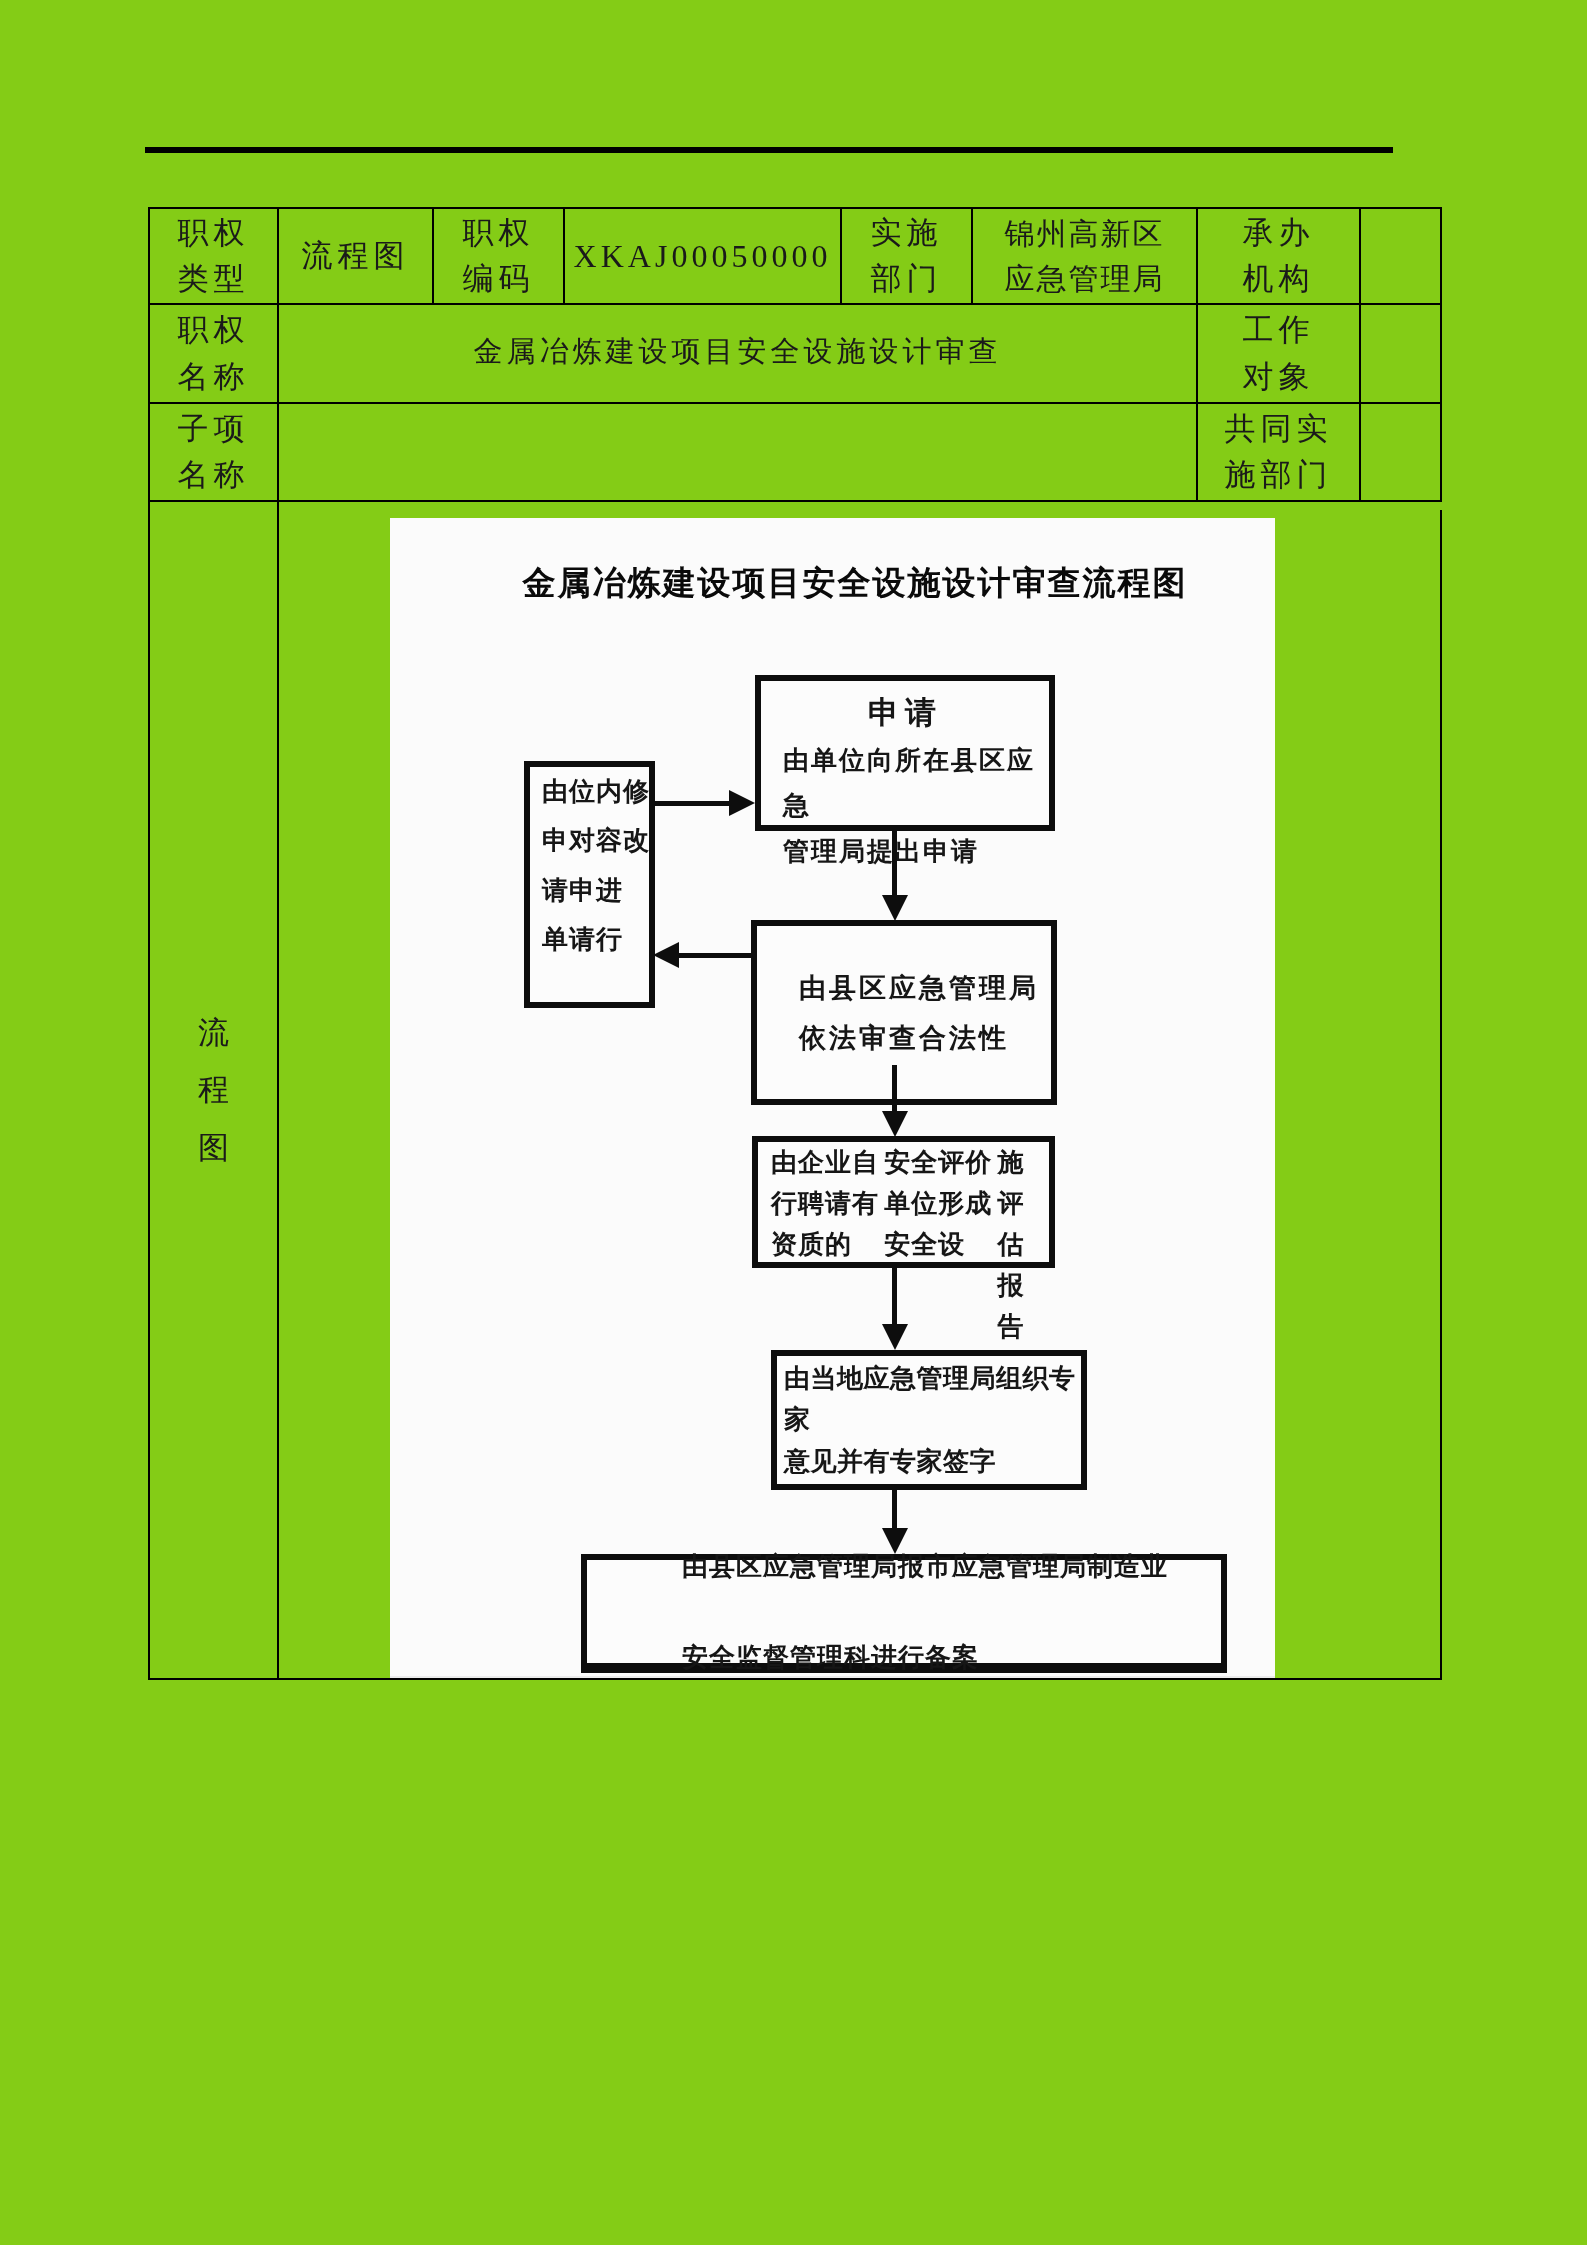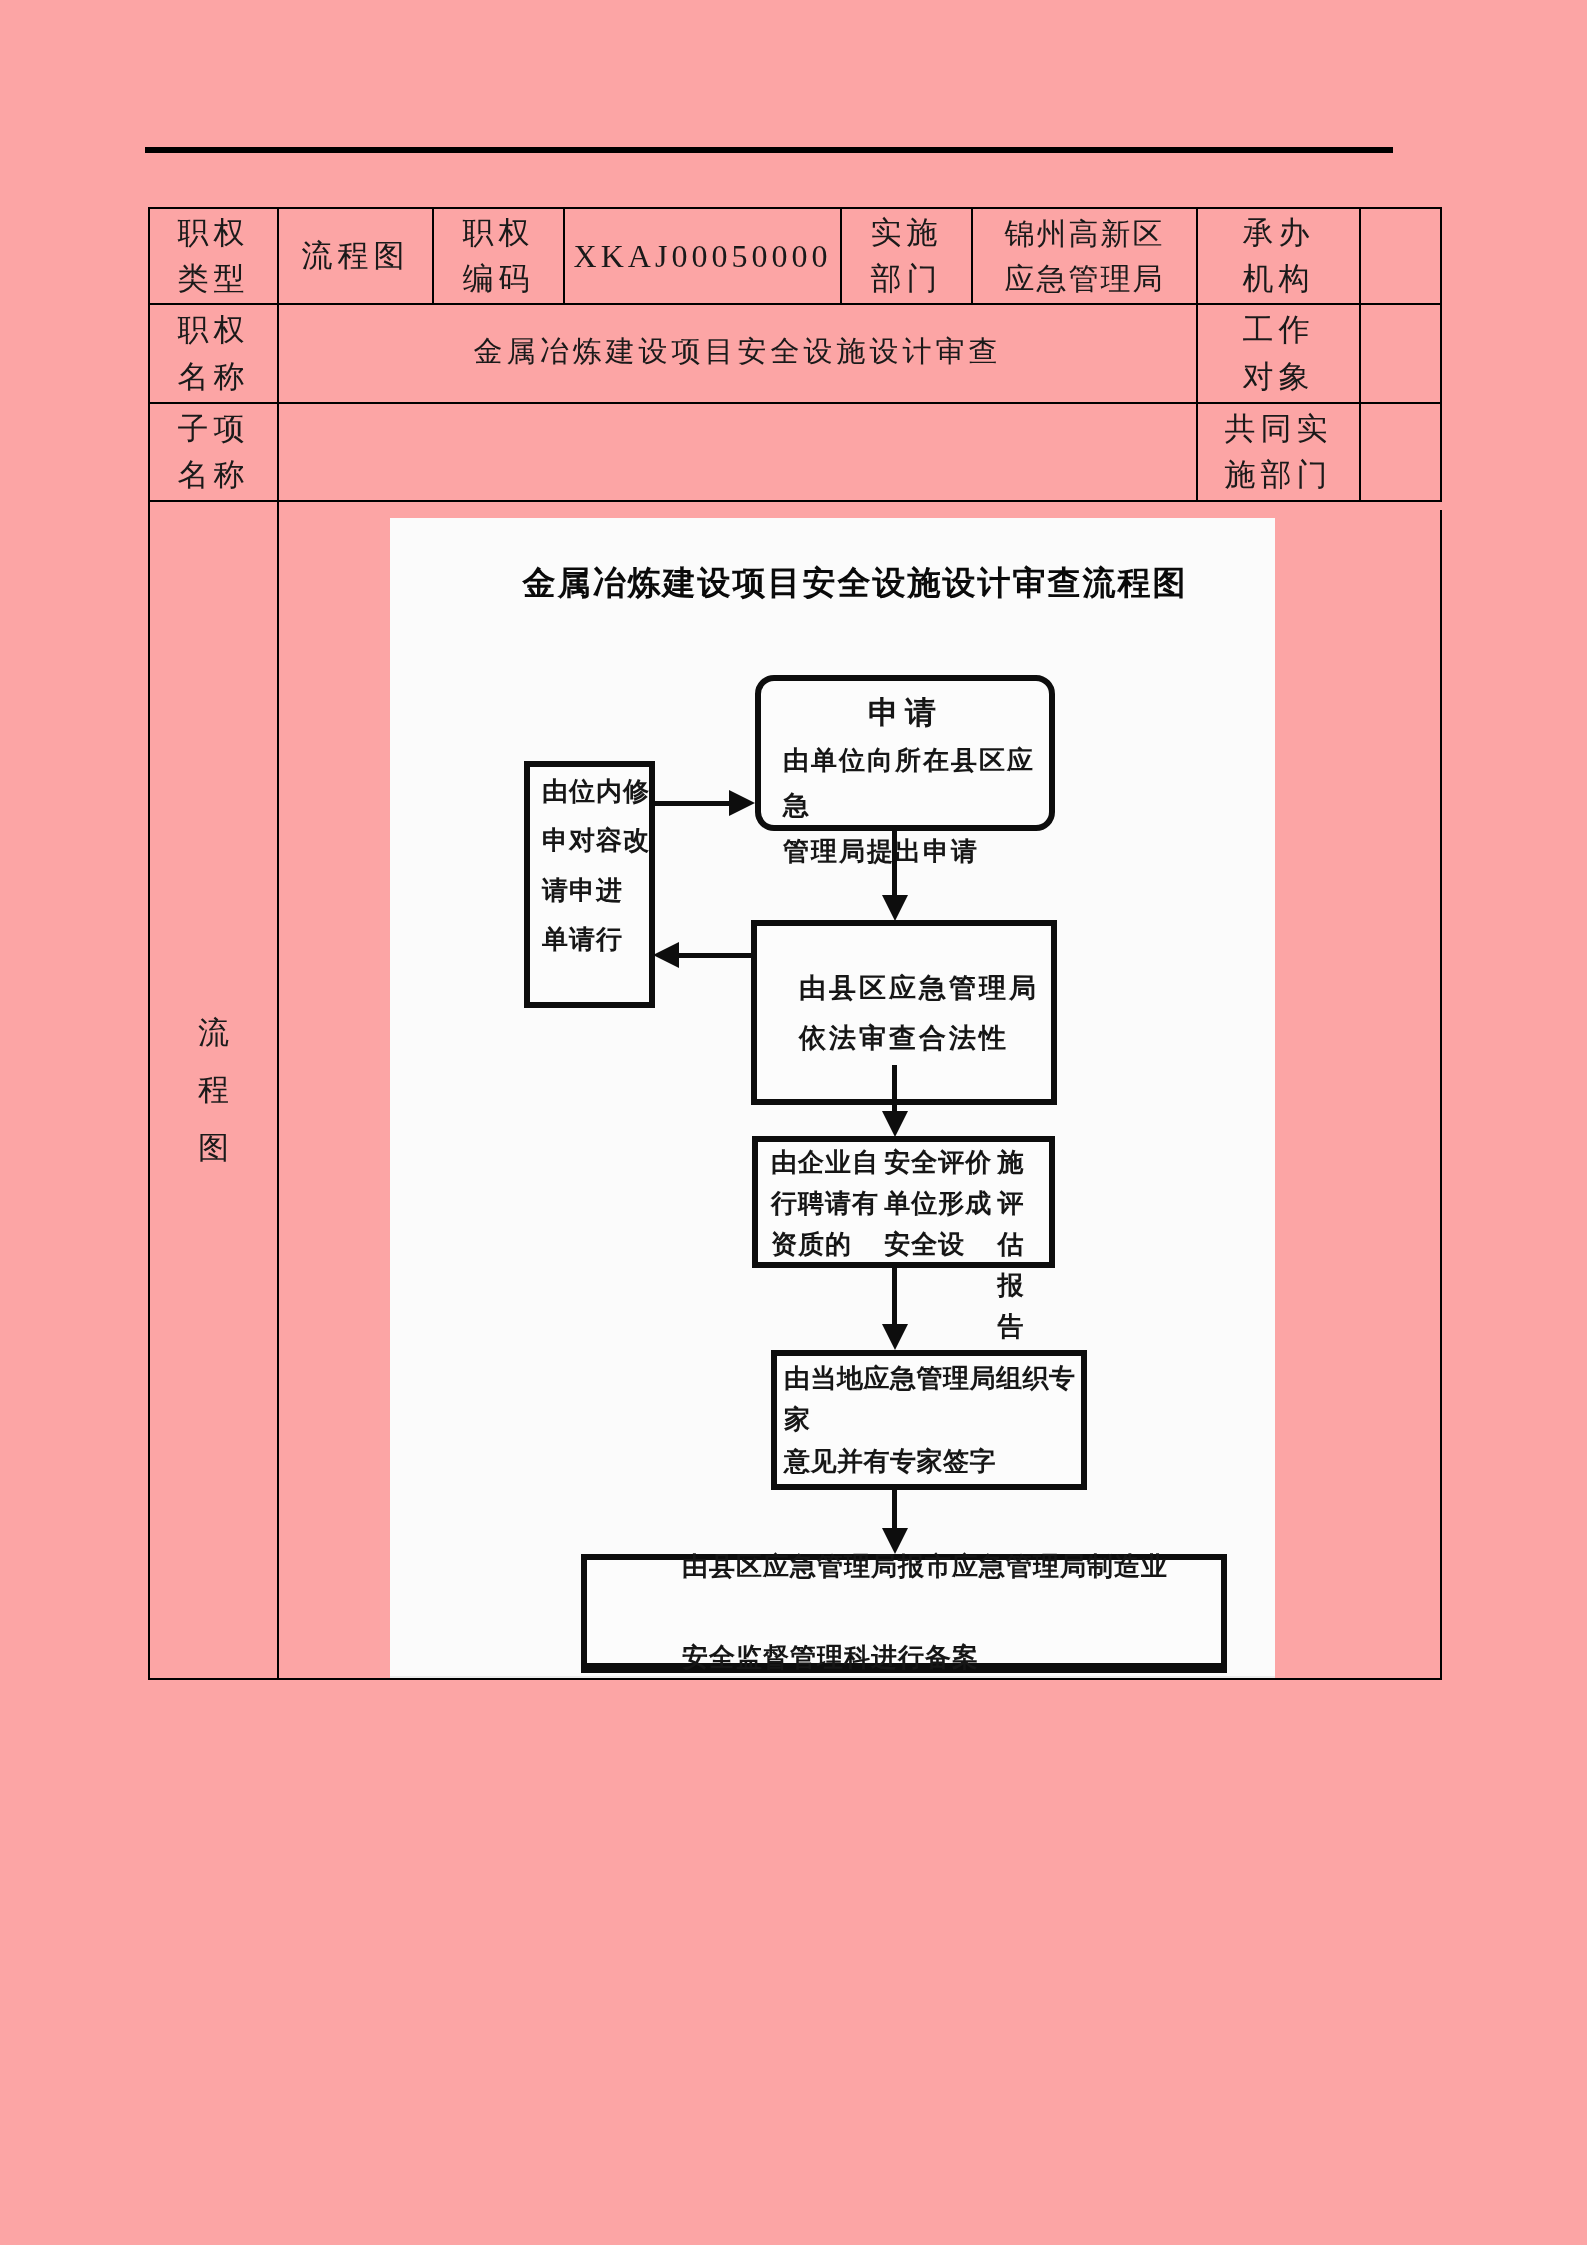--- a/index.html
+++ b/index.html
@@ -1,17 +1,17 @@
 <!DOCTYPE html>
 <html><head>
 <meta charset="utf-8">
 <style>
   html,body { margin:0; padding:0; background:#ffffff; }
   .page {
-    position:relative; width:1587px; height:2245px; background:#fca5a5;
+    position:relative; width:1587px; height:2245px; background:#84cc16;
     font-family:"Liberation Serif","DejaVu Serif",serif; color:#111;
     overflow:hidden;
   }
   .rule-top { position:absolute; left:145px; top:147px; width:1248px; height:6px; background:#000; }
 
   .doc-table {
     position:absolute; left:148px; top:207px;
     display:grid;
     grid-template-columns:129px 155px 131px 277px 131px 225px 163px 81px;
     grid-template-rows:96px 99px 98px 1178px;
@@ -39,21 +39,21 @@
     font-family:"DejaVu Sans","Liberation Sans",sans-serif;
     font-weight:bold; color:#161616;
   }
   .fc-title {
     position:absolute; left:70px; top:40px; width:790px; text-align:center;
     font-size:33px; letter-spacing:2px; color:#0a0a0a; white-space:nowrap;
   }
   .fc-box { position:absolute; box-sizing:border-box; border:6px solid #0d0d0d; background:#fcfcfc; }
   .bx-line { display:block; text-align:left; }
 
-  .box-apply  { left:365px; top:157px; width:300px; height:156px; padding-top:8px;border-radius:19px; }
+  .box-apply  { left:365px; top:157px; width:300px; height:156px; padding-top:8px; }
   .box-apply .bx-head { display:block; text-align:center; font-size:31px; letter-spacing:6px; margin-bottom:2px; }
   .box-apply .bx-line { font-size:26px; letter-spacing:2px; line-height:1.75; padding-left:22px; }
 
   .box-modify { left:134px; top:243px; width:131px; height:247px;
     display:flex; flex-direction:row; justify-content:center;
     padding-left:13px; font-size:26px; letter-spacing:1px; line-height:1.9; }
 
   .box-review { left:361px; top:402px; width:306px; height:185px;
     display:flex; flex-direction:column; justify-content:center;
     padding-left:42px; font-size:27px; letter-spacing:3px; line-height:1.85; }

